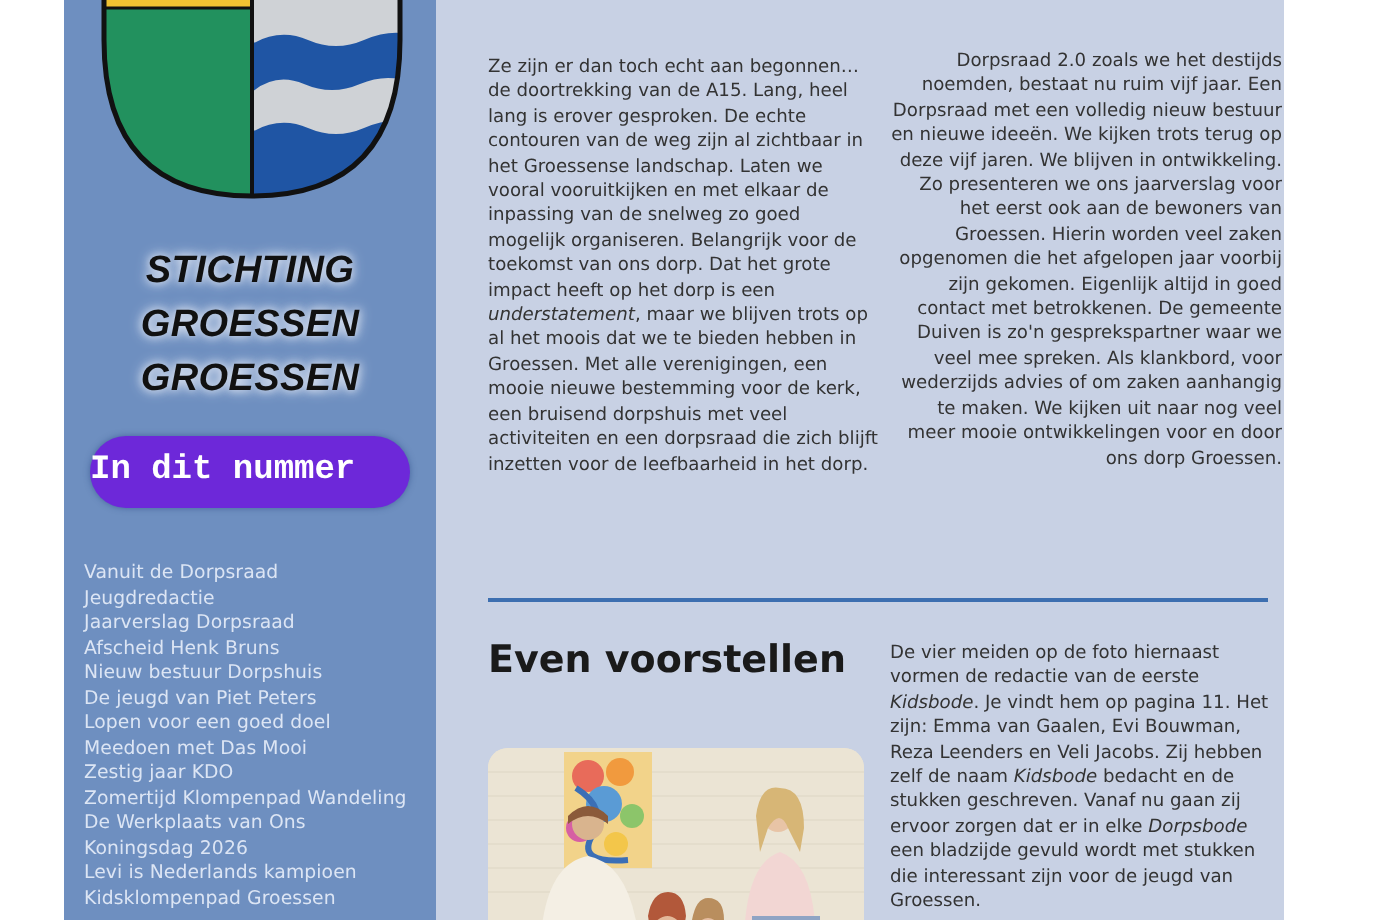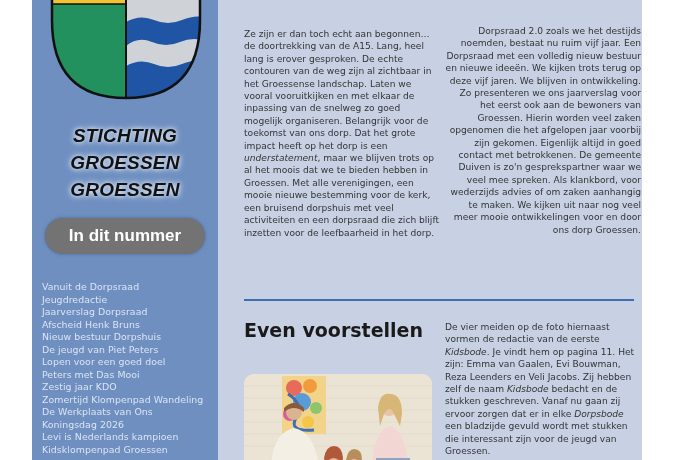--- a/index.html
+++ b/index.html
@@ -50,27 +50,26 @@
       letter-spacing: 0.2px;
     }
     .org-title span { display: block; }
     .issue-button {
       position: absolute;
       left: 13px;
       top: 218px;
       width: 160px;
       height: 36px;
       border-radius: 18px;
-      background: #737373;
+      background: #6d28d9;
       color: #ffffff;
-      font-family: Liberation Sans, sans-serif;
+      font-family: Liberation Mono, monospace;
       font-weight: bold;
       font-size: 17px;
       line-height: 36px;
-      text-align: center;
       box-shadow: 0 0 3px rgba(30, 60, 120, 0.5);
     }
     .toc {
       position: absolute;
       left: 10px;
       top: 281px;
       margin: 0;
       padding: 0;
       list-style: none;
     }
@@ -175,21 +174,21 @@
     <div class="issue-button">In dit nummer</div>
 
     <ul class="toc">
       <li>Vanuit de Dorpsraad</li>
       <li>Jeugdredactie</li>
       <li>Jaarverslag Dorpsraad</li>
       <li>Afscheid Henk Bruns</li>
       <li>Nieuw bestuur Dorpshuis</li>
       <li>De jeugd van Piet Peters</li>
       <li>Lopen voor een goed doel</li>
-      <li>Peters met Das Mooi</li>
+      <li>Meedoen met Das Mooi</li>
       <li>Zestig jaar KDO</li>
       <li>Zomertijd Klompenpad Wandeling</li>
       <li>De Werkplaats van Ons</li>
       <li>Koningsdag 2026</li>
       <li>Levi is Nederlands kampioen</li>
       <li>Kidsklompenpad Groessen</li>
     </ul>
   </aside>
 
   <main class="main">

